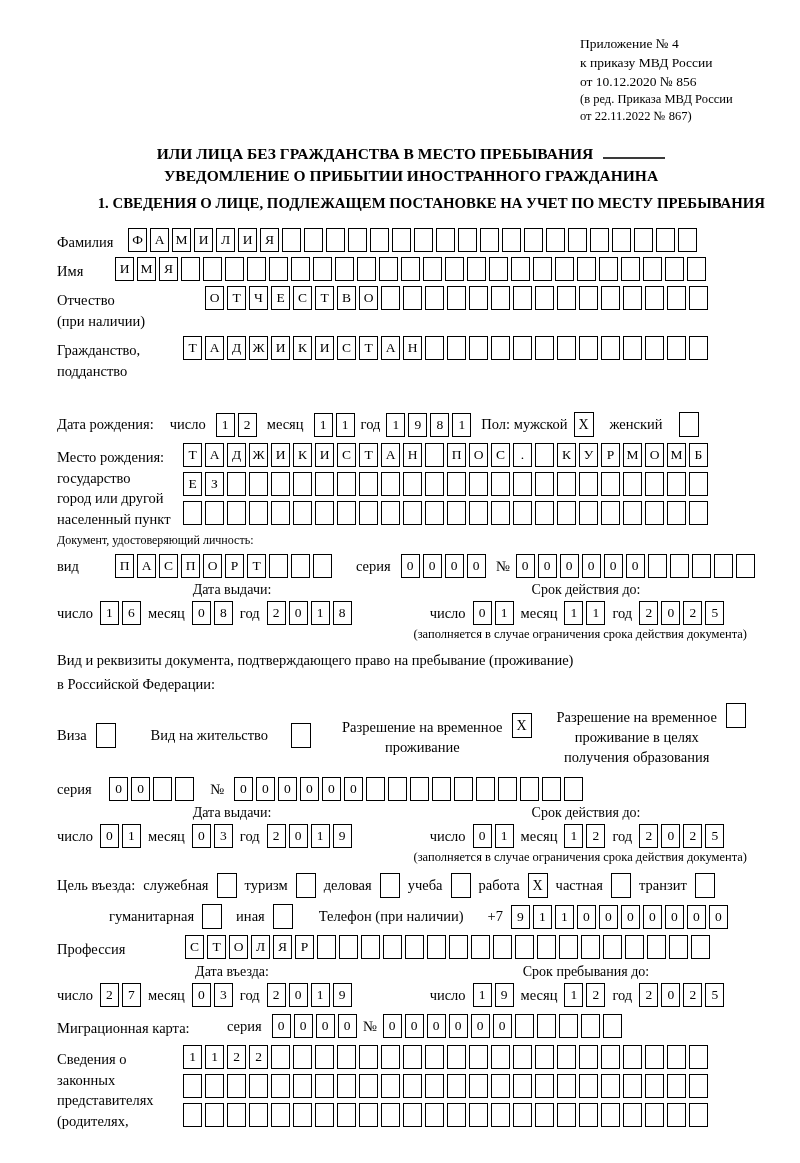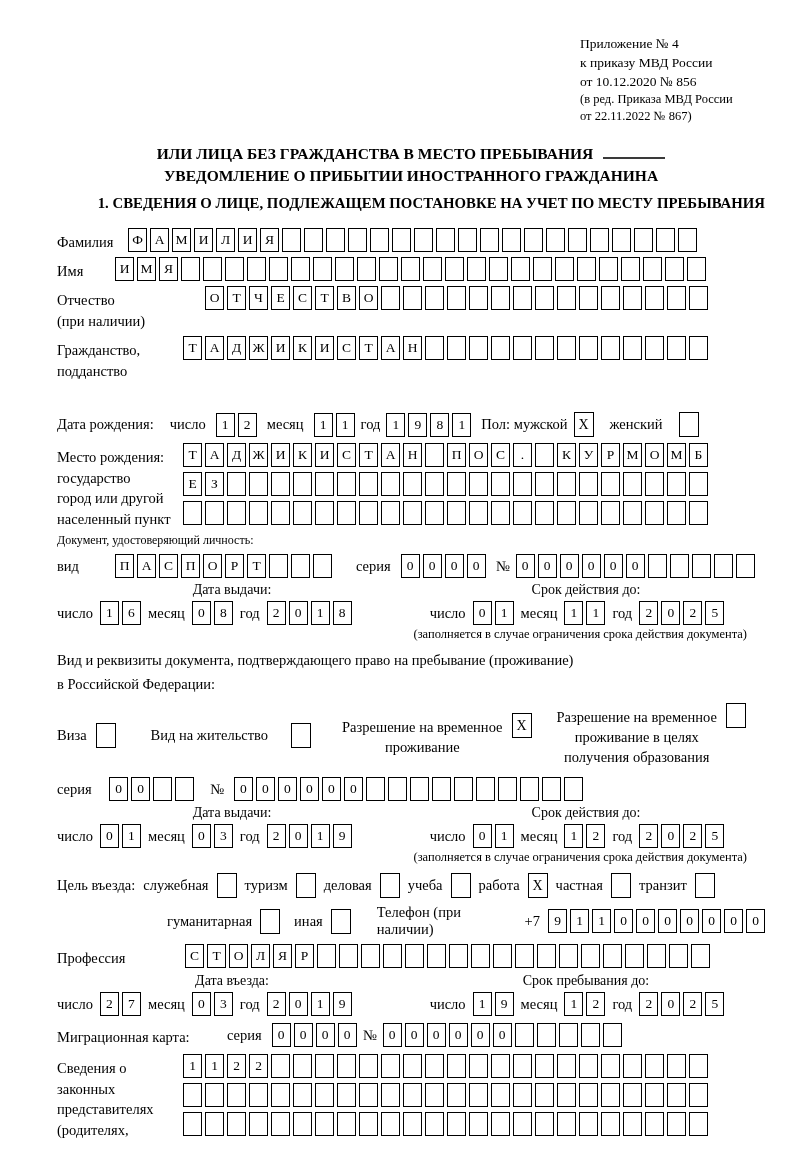--- a/index.html
+++ b/index.html
@@ -46,21 +46,21 @@
   .dspacer { width:78px; }
   .note { font-size:12.5px; text-align:right; margin:2px 18px 8px 0; }
   .plain { font-size:14.5px; line-height:21px; }
   
   .visa-row { display:flex; align-items:center; gap:25px; margin:8px 0 10px; font-size:14.5px; }
   .visa-item { display:flex; align-items:flex-start; gap:9px; }
   .visa-item .txt { padding-top:4px; }
   .visa-item .lines { text-align:center; line-height:20px; padding-top:4px; }
   
   .purpose-row { display:flex; align-items:center; gap:8px; font-size:14.5px; margin-bottom:6px; flex-wrap:nowrap; }
-  .indent110 { margin-left:110px; }
+  .indent110 { margin-left:52px; }
   .mig-label { width:170px; padding-top:4px; }
 </style>
 </head>
 <body>
 
 <div class="page">
 
   <div class="appendix">
     <div>Приложение № 4</div>
     <div>к приказу МВД России</div>

